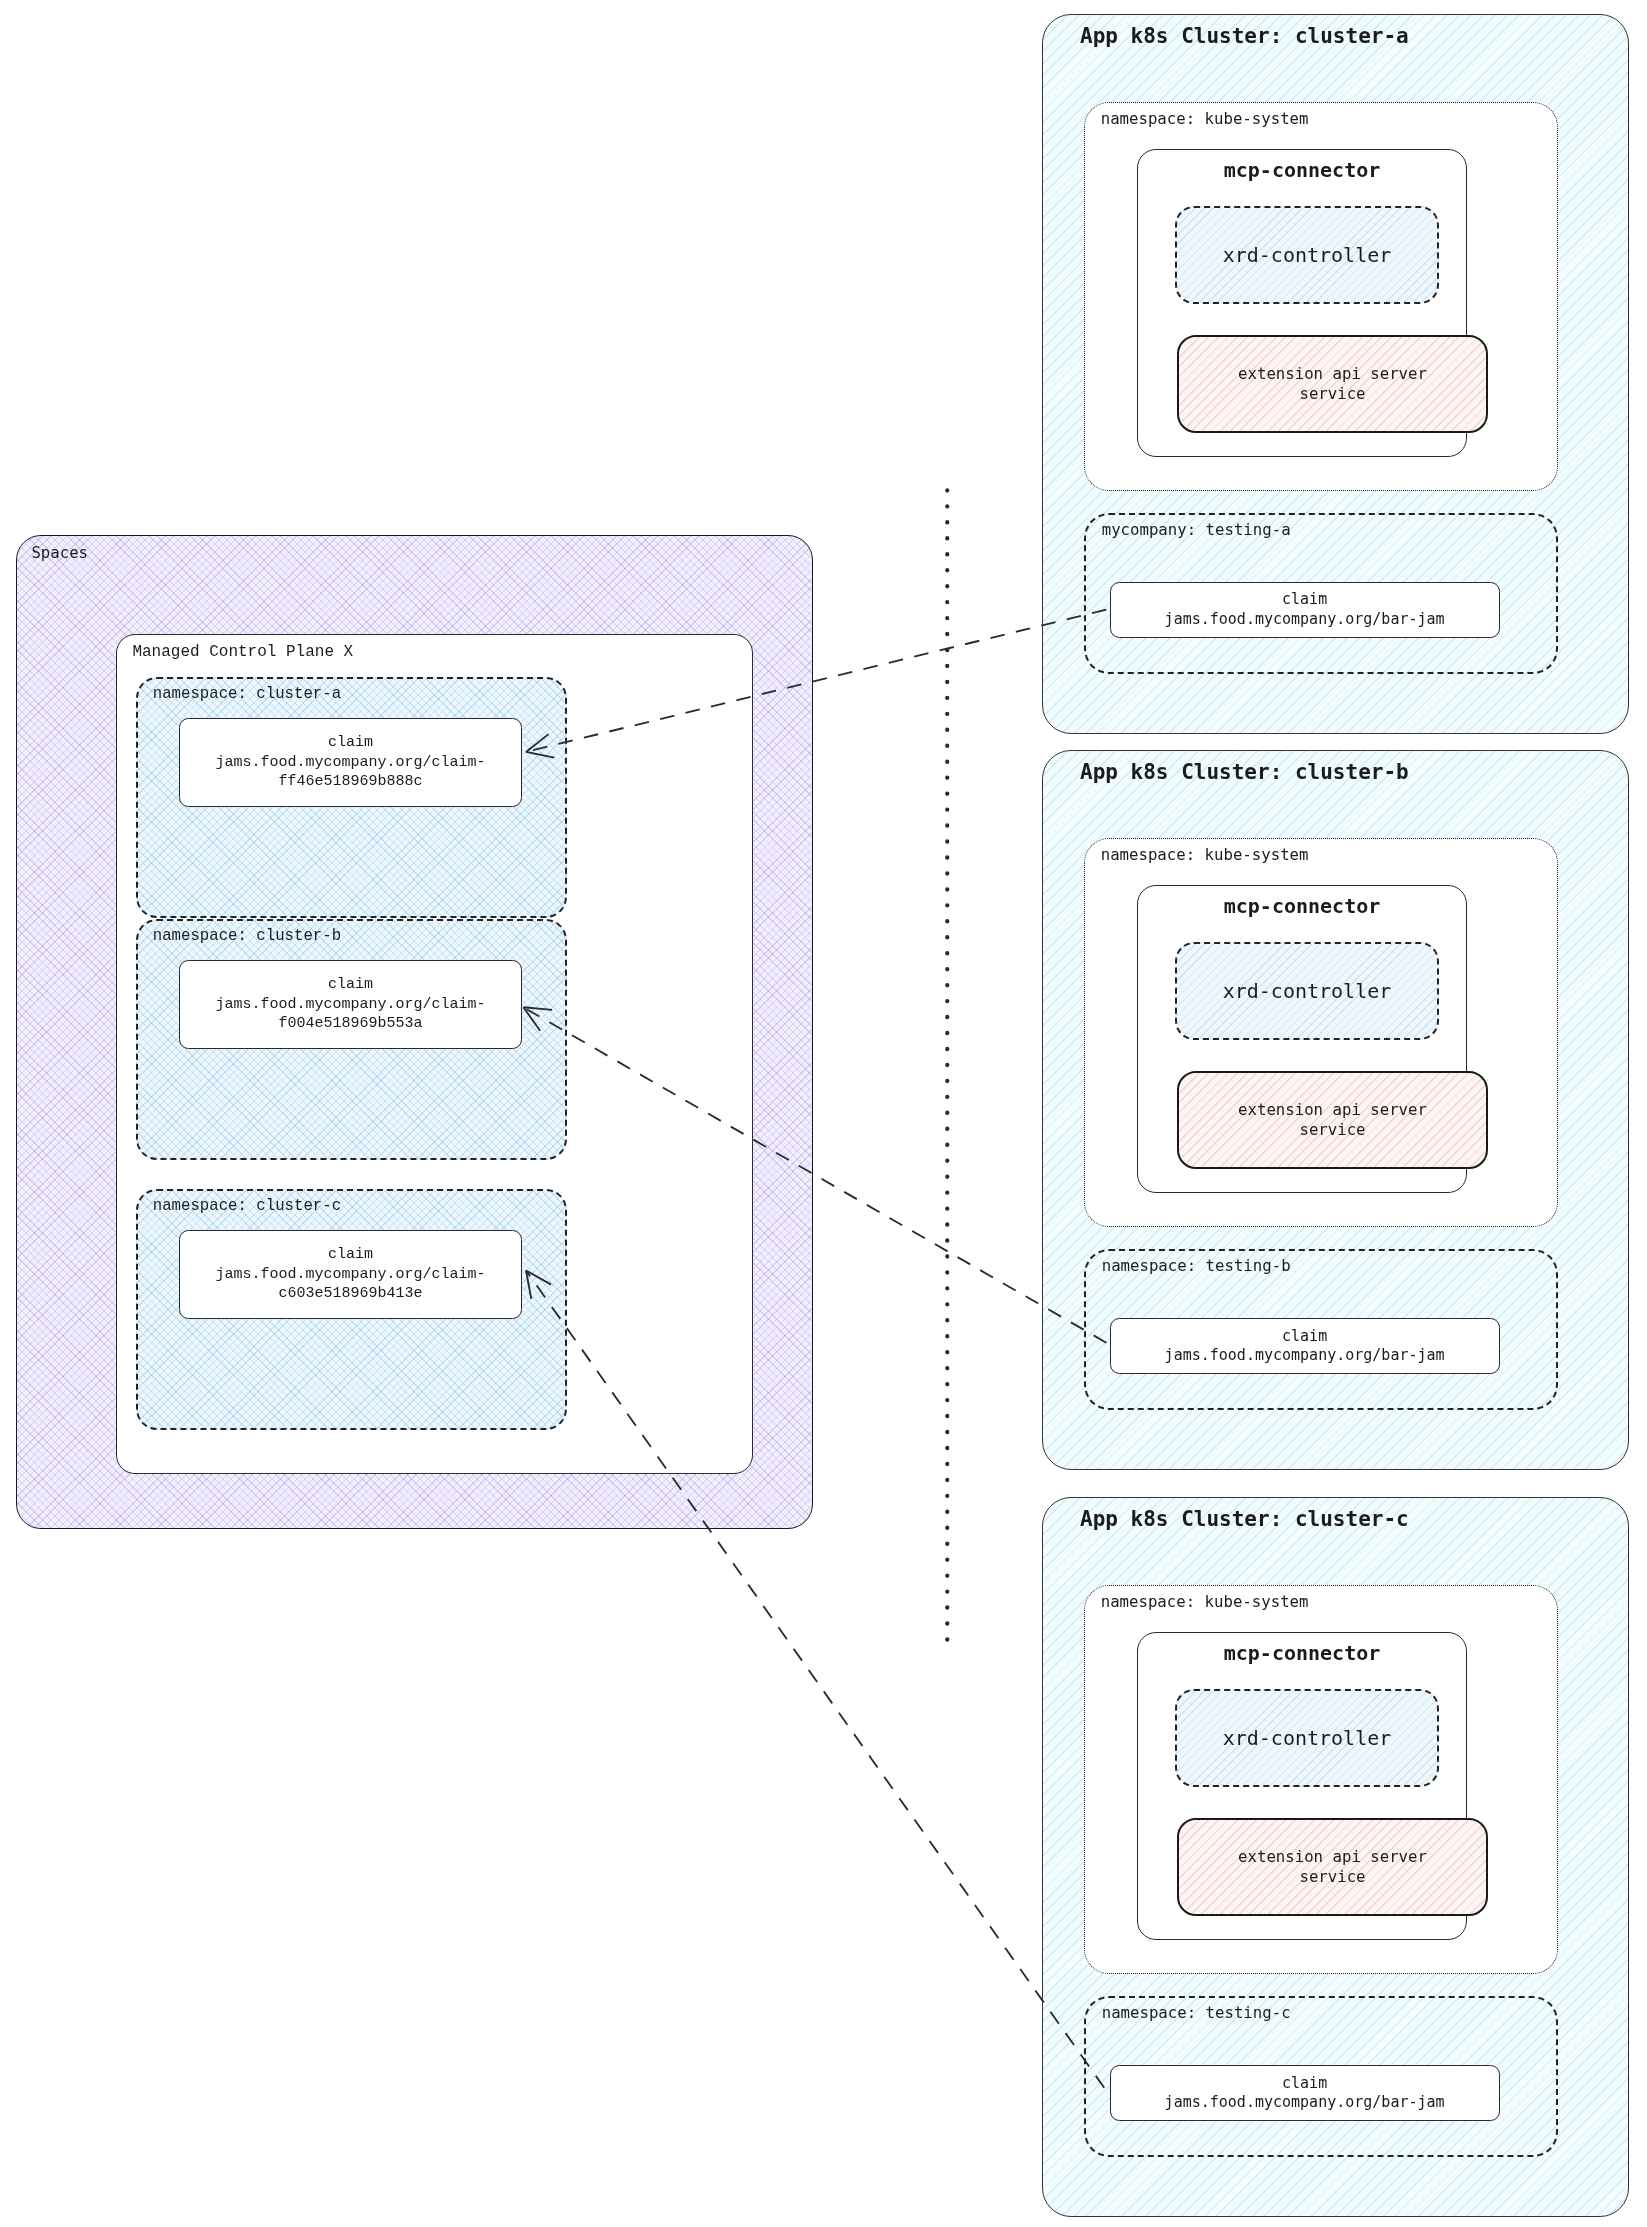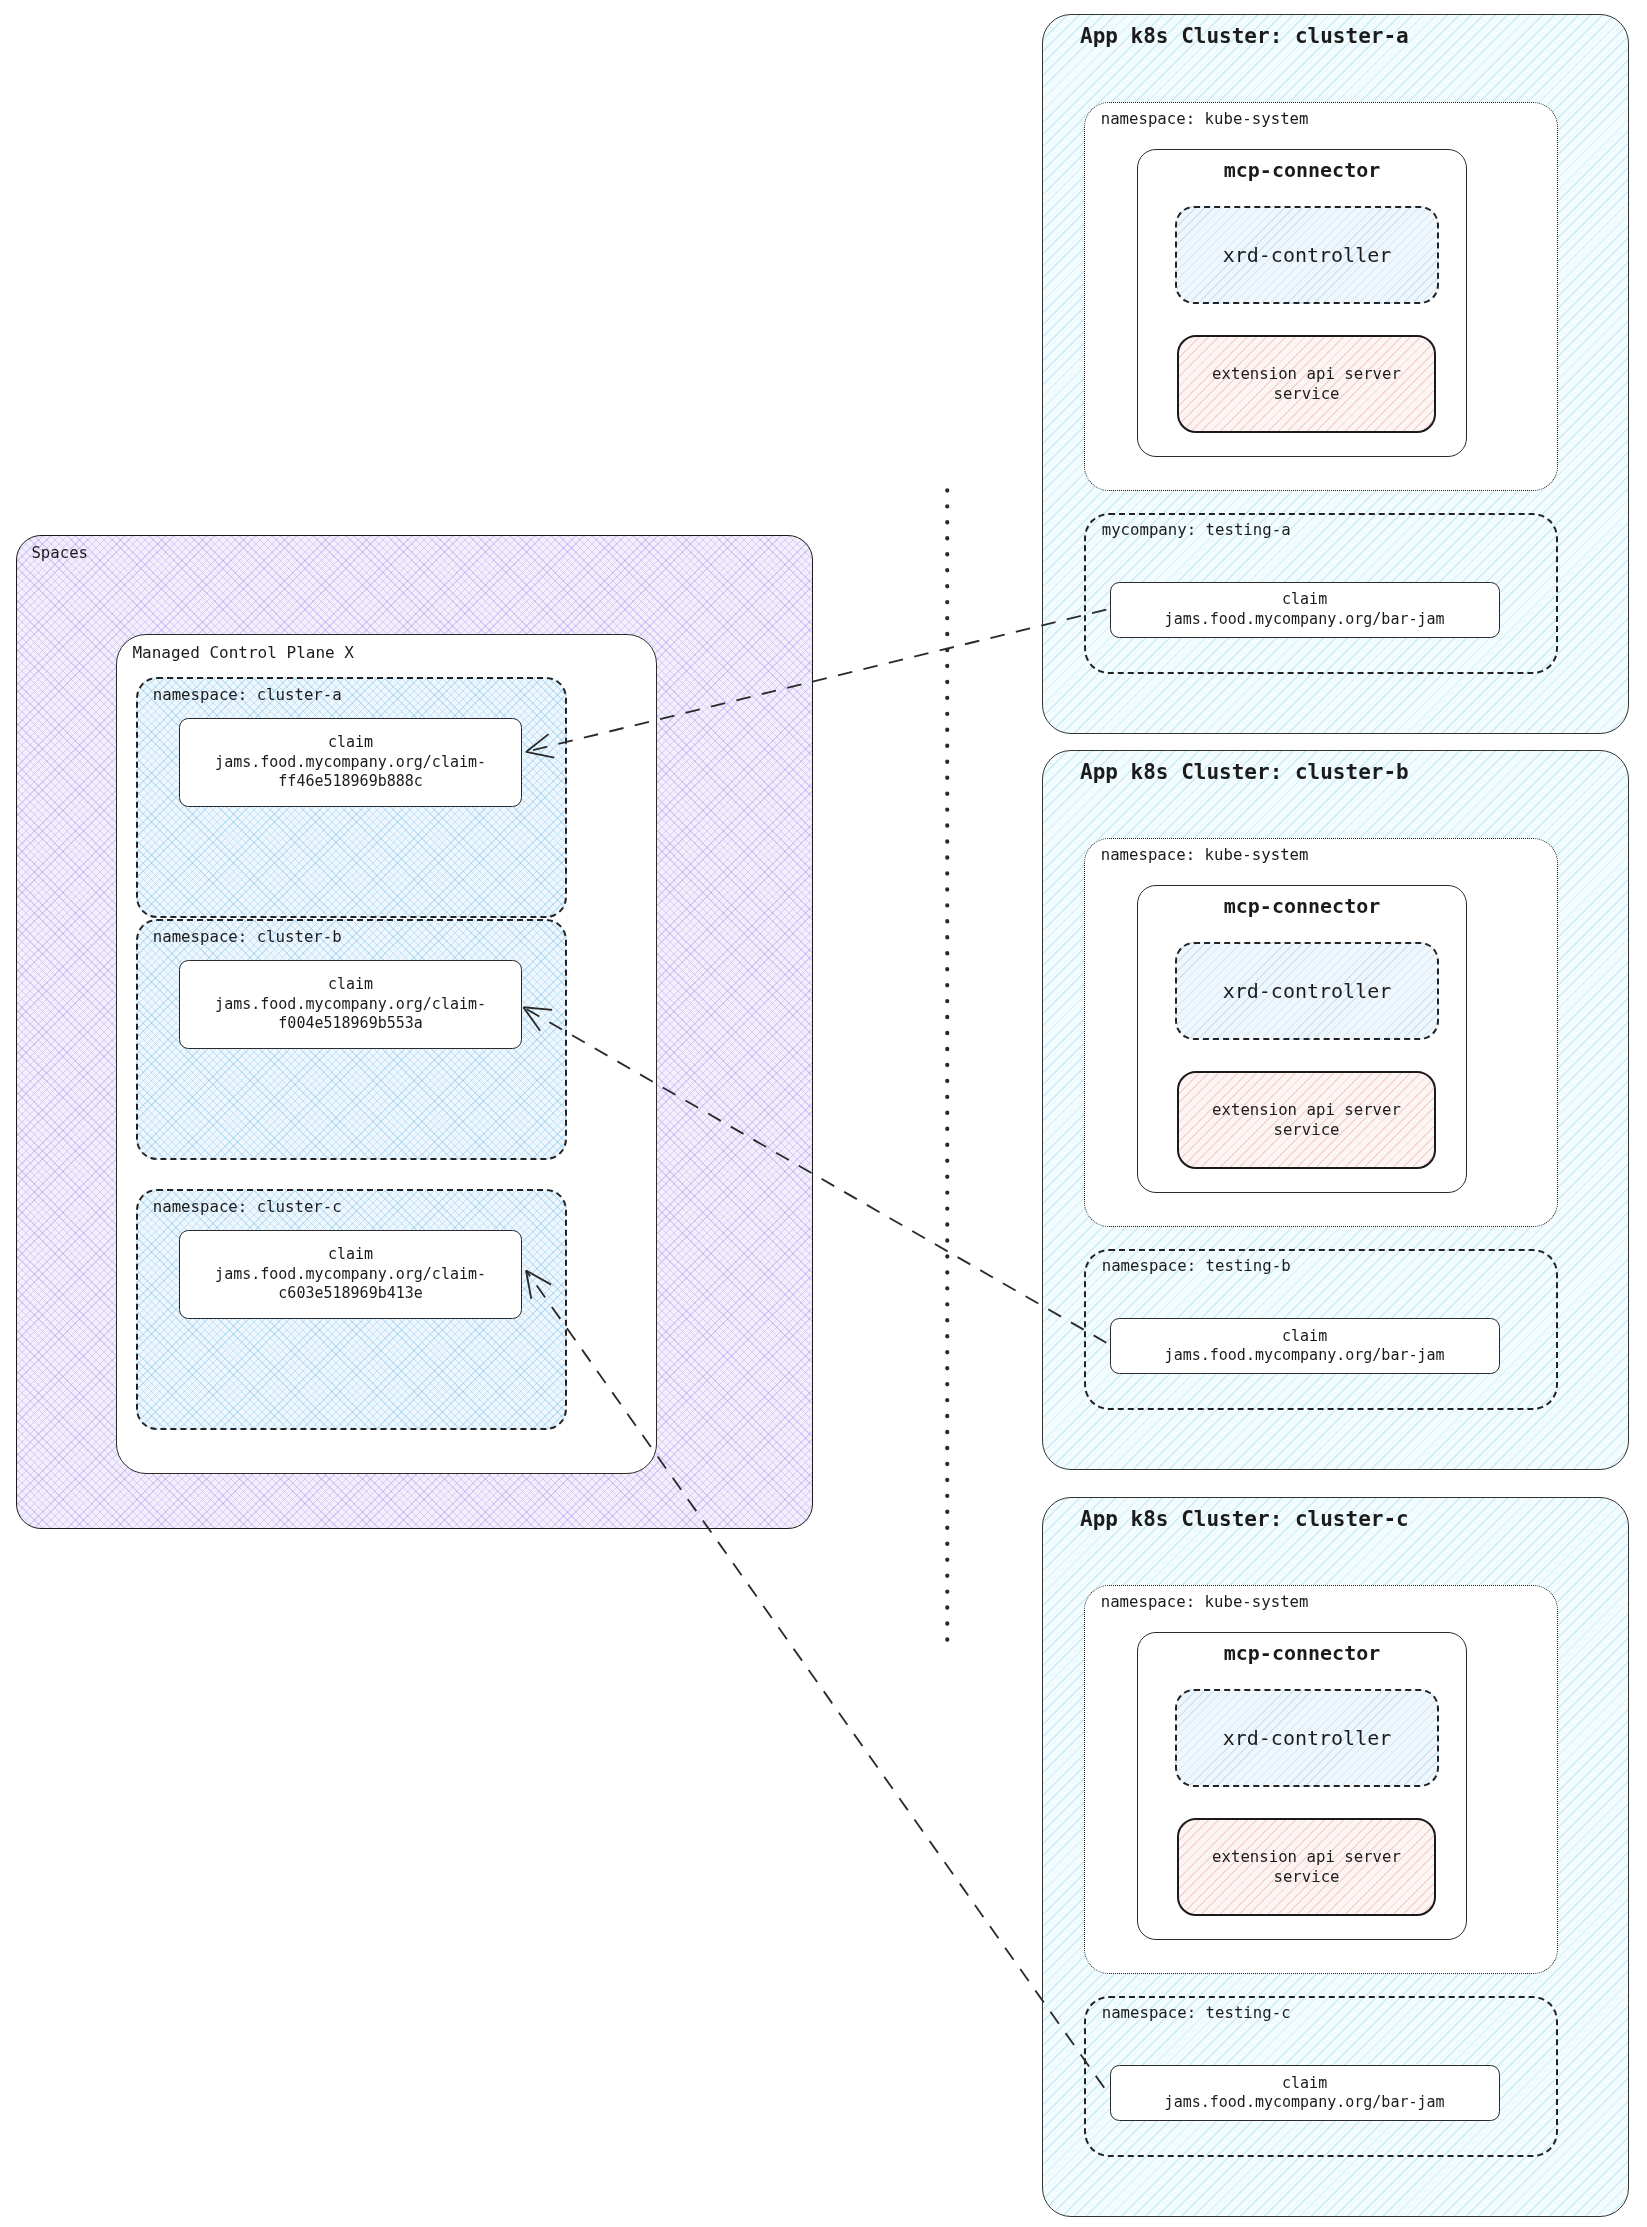--- a/index.html
+++ b/index.html
@@ -14,22 +14,22 @@
   .spaces{
     left:15.7px;top:535px;width:797px;height:994px;
     border:1.6px solid #1a1a1a;border-radius:25px;
     background:
       repeating-linear-gradient(45deg, rgba(151,126,232,0.30) 0 1px, transparent 1px 5.8px),
       repeating-linear-gradient(135deg, rgba(151,126,232,0.30) 0 1px, transparent 1px 5.8px),
       #f3eefc;
   }
   .spaces-label{left:14.7px;top:7.3px;font-size:15.7px;font-weight:500;}
   .mcpx{
-    left:99px;top:98px;width:541px;height:840px;
-    border:1.6px solid #2a2a2a;border-radius:30px;background:#ffffff;
+    left:99px;top:98px;width:637px;height:840px;
+    border:1.6px solid #2a2a2a;border-radius:19px;background:#ffffff;font-family:Liberation Mono, monospace;
   }
   .mcpx-label{left:15.7px;top:8.4px;font-size:16px;font-weight:500;}
   .ns-left{
     left:19.4px;width:431px;height:241px;
     border:2.1px dashed #222222;border-radius:21px;
     background:
       repeating-linear-gradient(45deg, rgba(108,180,228,0.32) 0 1px, transparent 1px 5.8px),
       repeating-linear-gradient(135deg, rgba(108,180,228,0.32) 0 1px, transparent 1px 5.8px),
       #eef7fd;
   }
@@ -64,21 +64,21 @@
   .mcp-label{position:absolute;left:0;right:0;top:8.4px;font-size:20px;font-weight:700;}
   .xrd{
     left:37px;top:56px;width:264px;height:98px;
     border:2.1px dashed #222222;border-radius:19px;
     background:
       repeating-linear-gradient(135deg, rgba(130,189,231,0.32) 0 1px, transparent 1px 6.3px),
       #eff7fd;
     display:flex;align-items:center;justify-content:center;font-size:20px;font-weight:500;
   }
   .ext{
-    left:39px;top:185px;width:259px;height:98px;
+    left:39px;top:185px;width:311px;height:98px;
     border:2.4px solid #1a1a1a;border-radius:19px;
     background:
       repeating-linear-gradient(135deg, rgba(233,148,140,0.34) 0 1.3px, transparent 1.3px 6.8px),
       #fdf5f4;
     display:flex;flex-direction:column;align-items:center;justify-content:center;
     font-size:15.7px;line-height:20px;font-weight:500;
   }
   .testing{
     left:41px;top:498px;width:474px;height:161px;
     border:2.1px dashed #222222;border-radius:25px;background:transparent;

